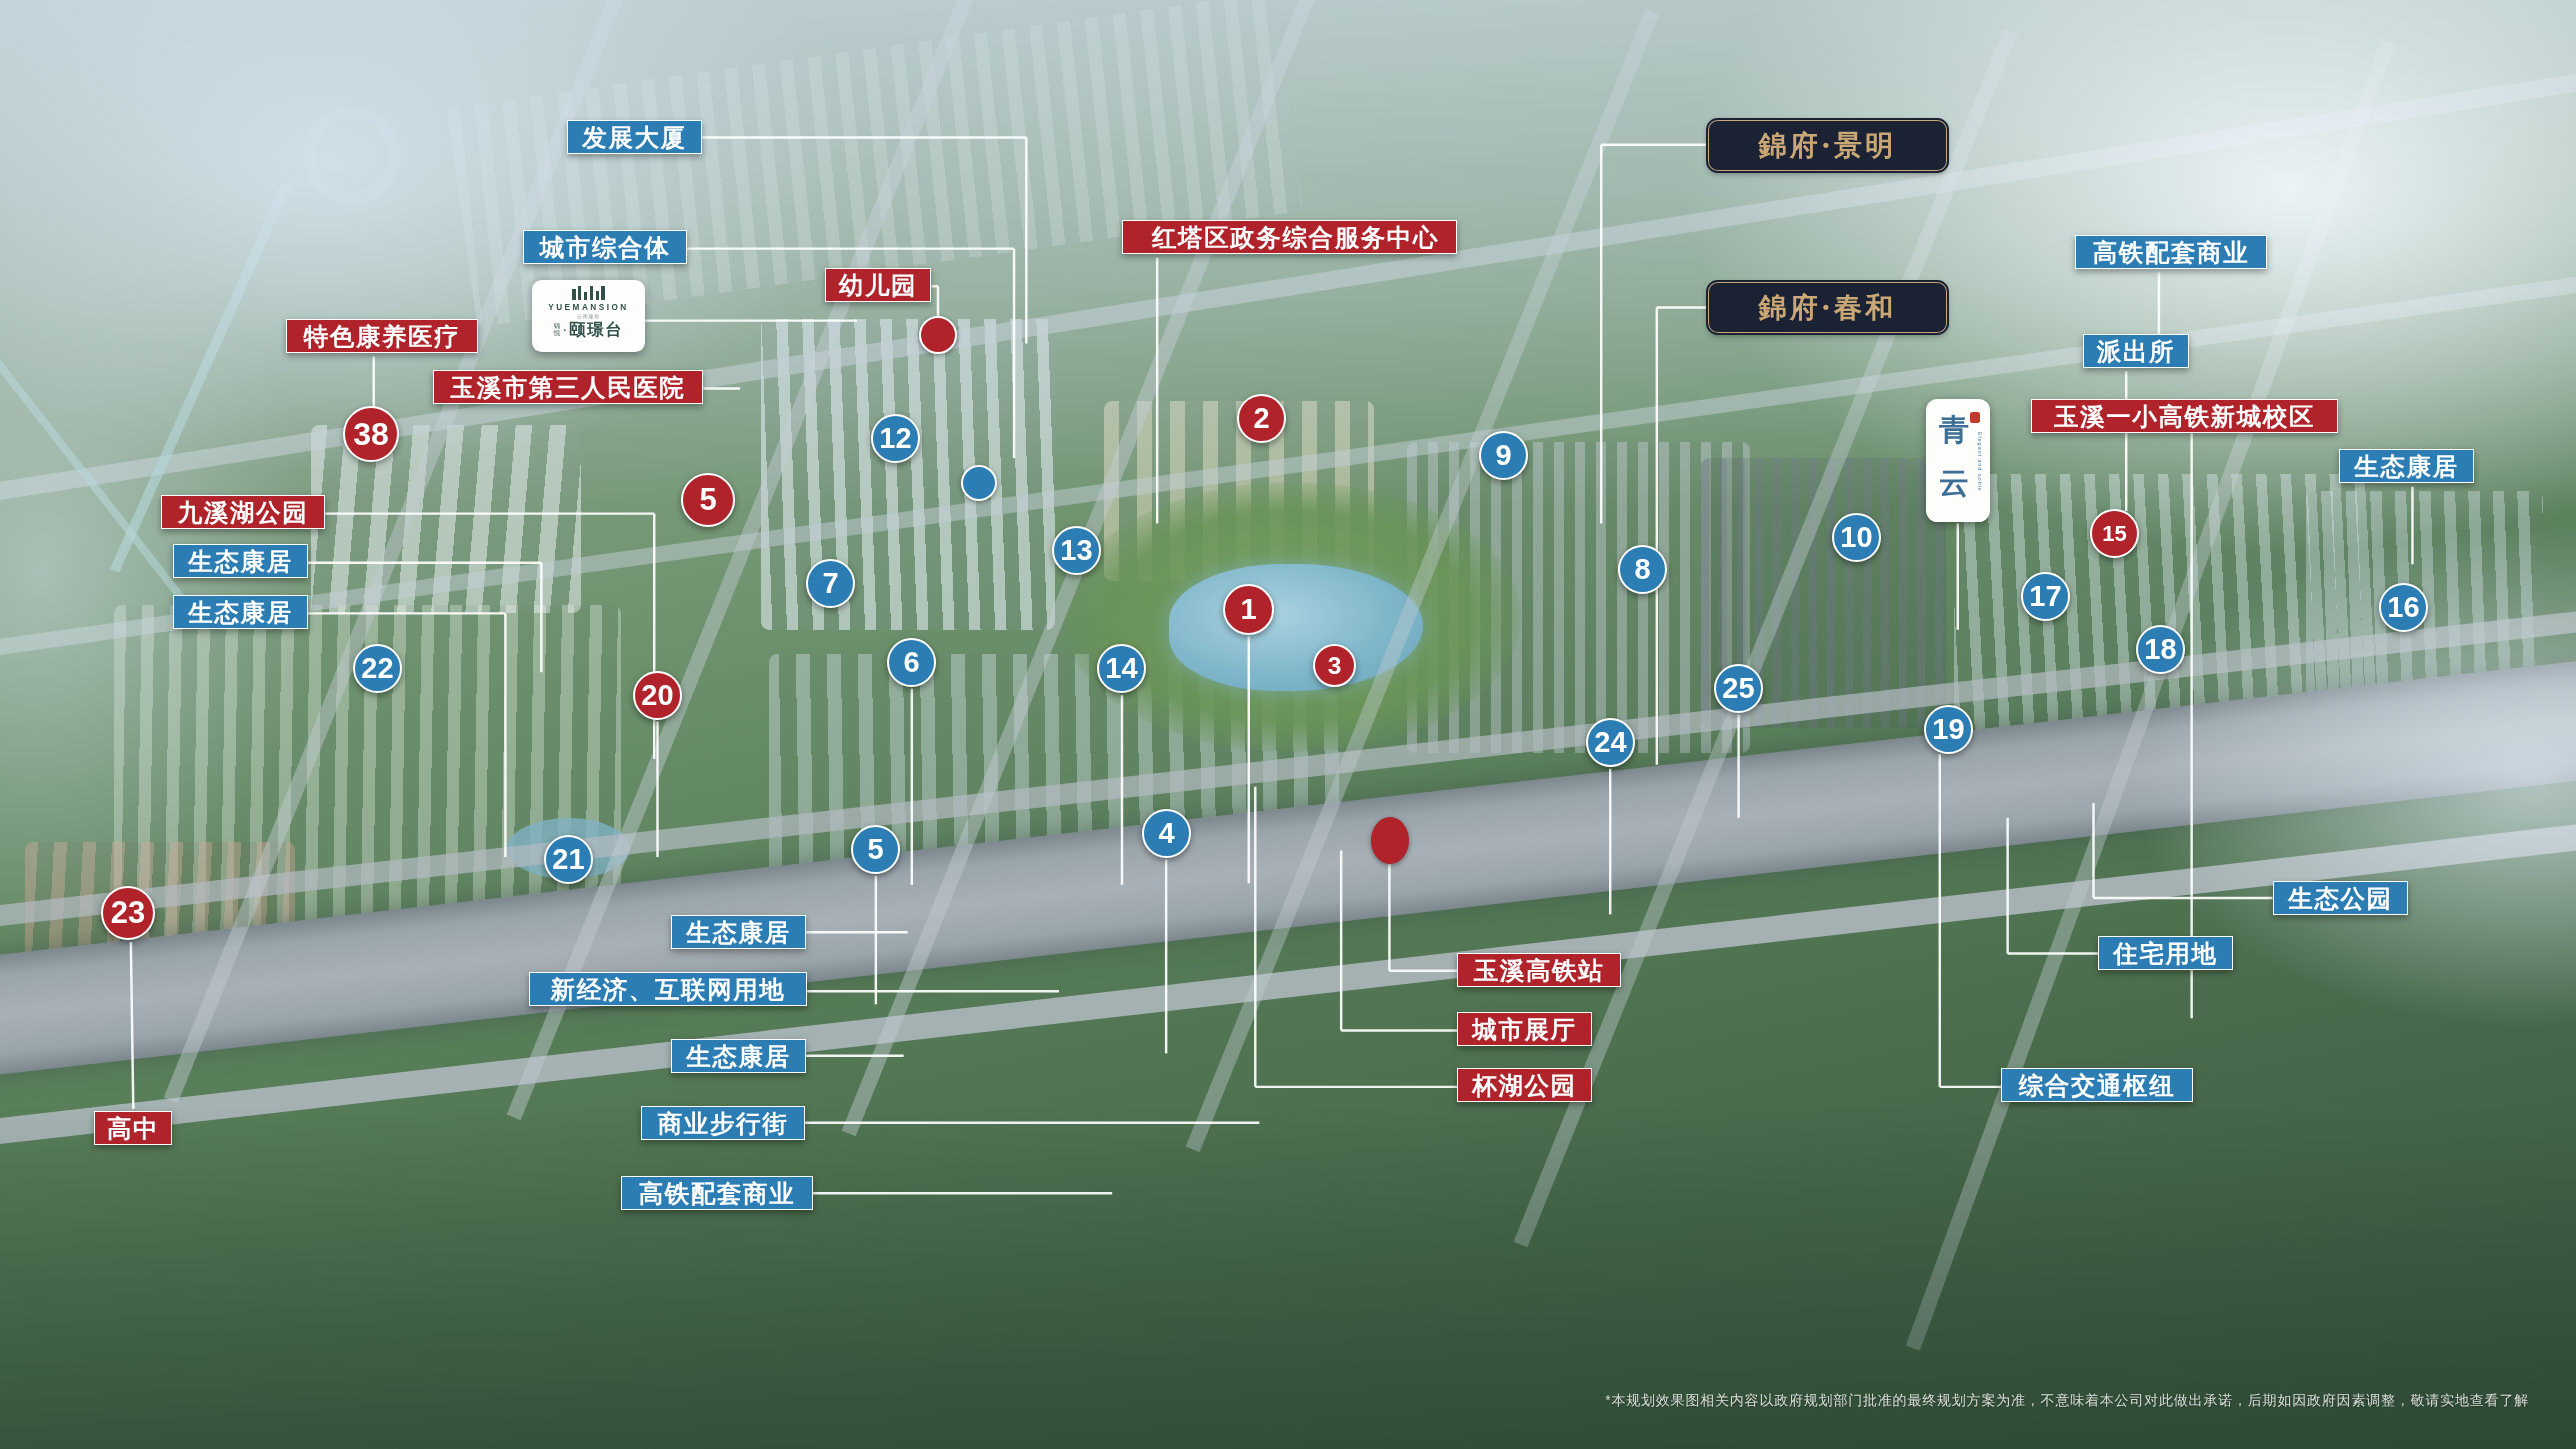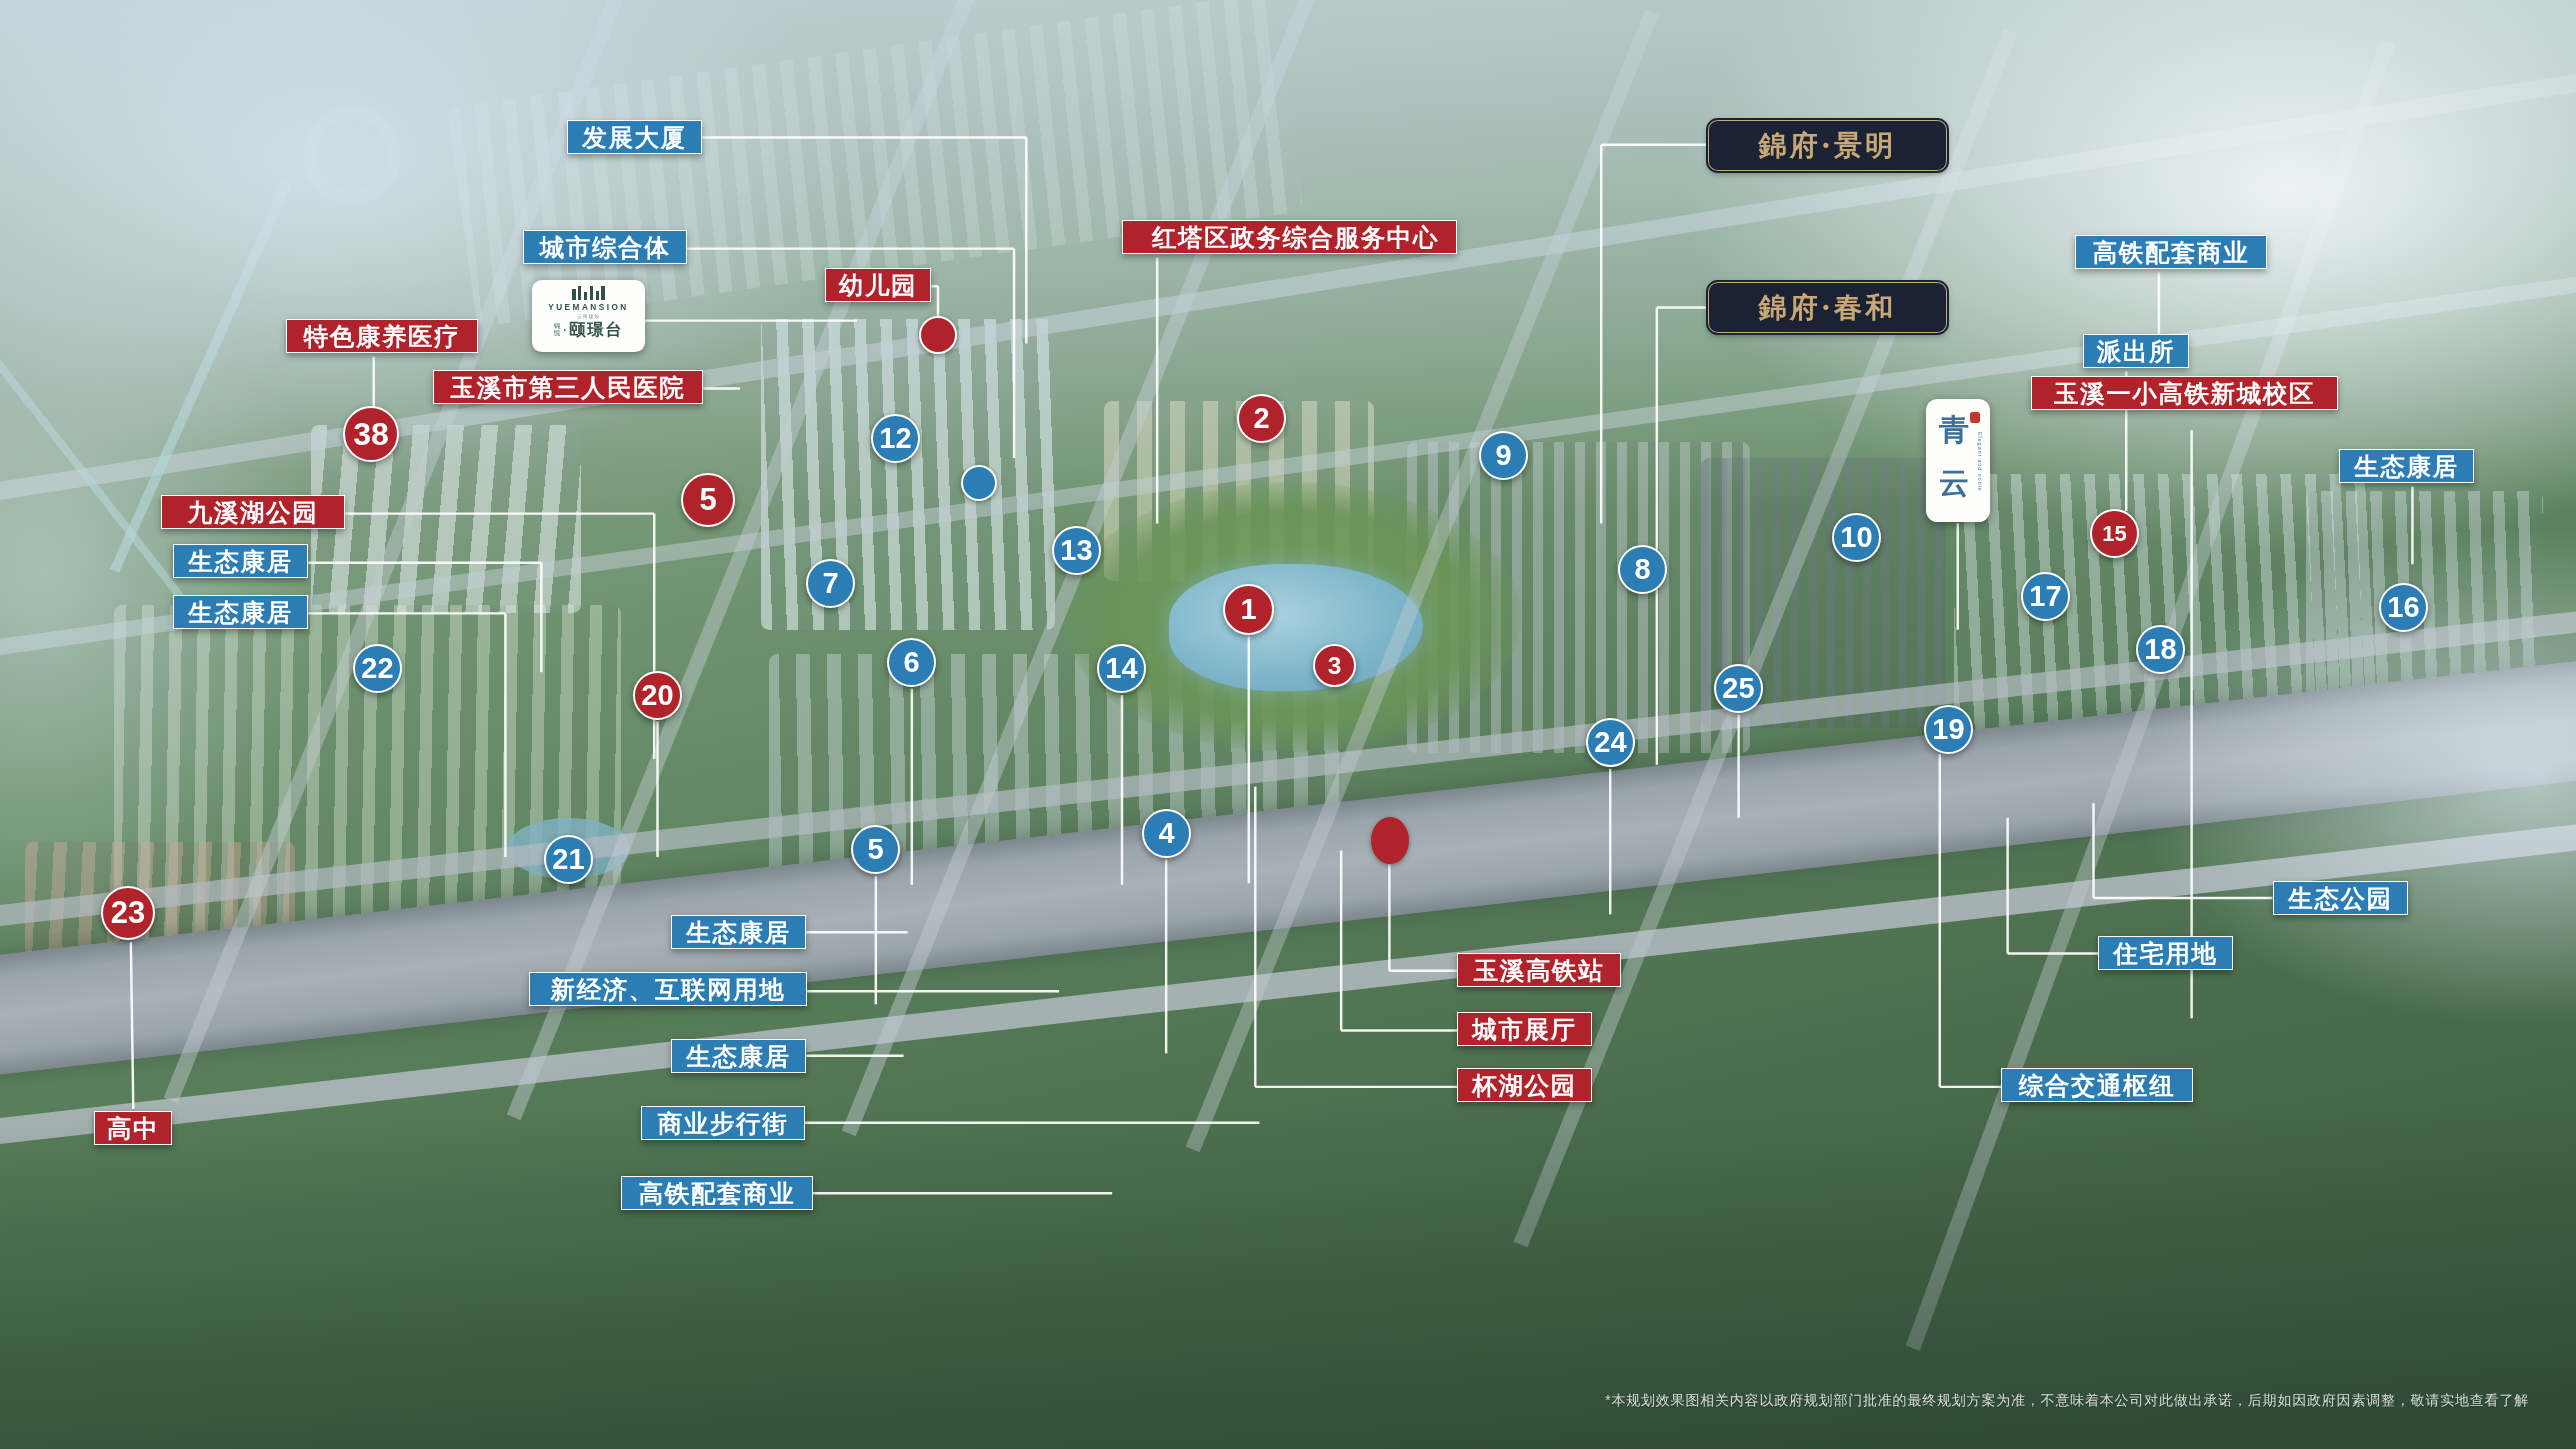--- a/index.html
+++ b/index.html
@@ -164,22 +164,22 @@
       <div class="label blue" style="left: 671px; top: 1039px; width: 135px;">生态康居</div>
       <div class="label blue" style="left: 641px; top: 1106px; width: 164px;">商业步行街</div>
       <div class="label blue" style="left: 621px; top: 1176px; width: 192px;">高铁配套商业</div>
       <div class="label blue" style="left: 2273px; top: 881px; width: 135px;">生态公园</div>
       <div class="label blue" style="left: 2098px; top: 936px; width: 135px;">住宅用地</div>
       <div class="label blue" style="left: 2001px; top: 1068px; width: 192px;">综合交通枢纽</div>
       <div class="label red" style="left: 286px; top: 319px; width: 192px;">特色康养医疗</div>
       <div class="label red" style="left: 433px; top: 370px; width: 270px;">玉溪市第三人民医院</div>
       <div class="label red" style="left: 825px; top: 268px; width: 106px;">幼儿园</div>
       <div class="label red" style="left: 1122px; top: 220px; width: 335px; padding-left: 12px;">红塔区政务综合服务中心</div>
-      <div class="label red" style="left: 2031px; top: 376px; width: 307px;">玉溪一小高铁新城校区</div>
-      <div class="label red" style="left: 161px; top: 495px; width: 184px;">九溪湖公园</div>
+      <div class="label red" style="left: 2031px; top: 399px; width: 307px;">玉溪一小高铁新城校区</div>
+      <div class="label red" style="left: 161px; top: 495px; width: 164px;">九溪湖公园</div>
       <div class="label red" style="left: 1457px; top: 953px; width: 164px;">玉溪高铁站</div>
       <div class="label red" style="left: 1457px; top: 1012px; width: 135px;">城市展厅</div>
       <div class="label red" style="left: 1457px; top: 1068px; width: 135px;">杯湖公园</div>
       <div class="label red" style="left: 94px; top: 1111px; width: 78px;">高中</div>
       <div class="label estate" style="left: 1708px; top: 120px; width: 239px;">錦府·景明</div>
       <div class="label estate" style="left: 1708px; top: 282px; width: 239px;">錦府·春和</div>
     </div>
   <div id="markers-layer">
       <div class="marker red" style="left: 1223px; top: 584px; width: 51px; height: 51px; font-size: 29px;">1</div>
       <div class="marker red" style="left: 1237px; top: 394px; width: 49px; height: 49px; font-size: 29px;">2</div>

